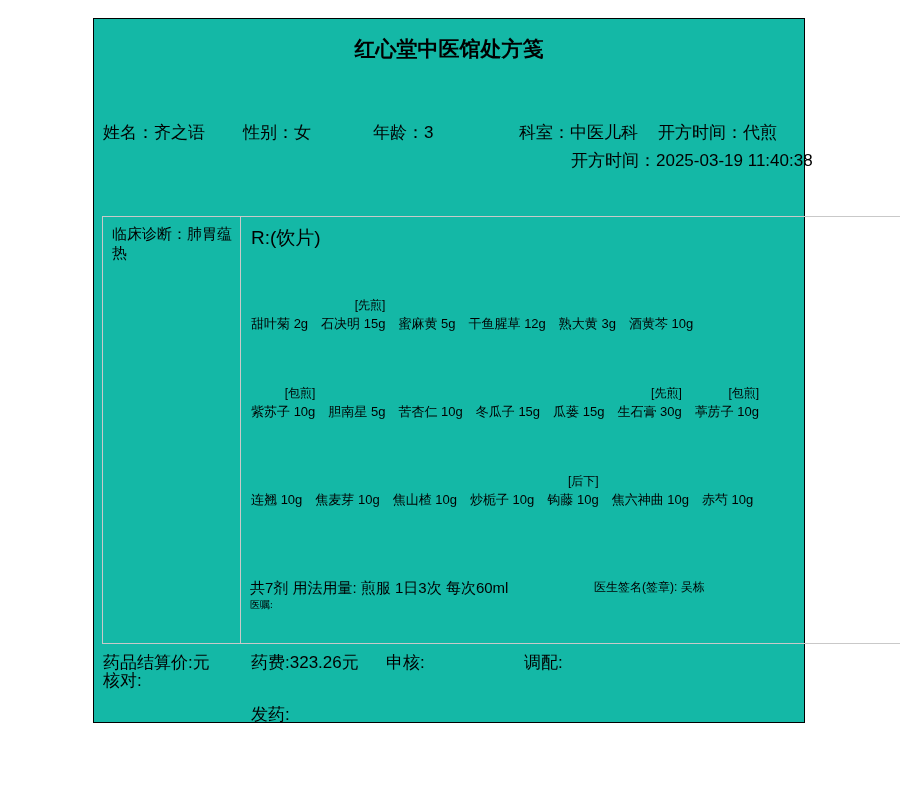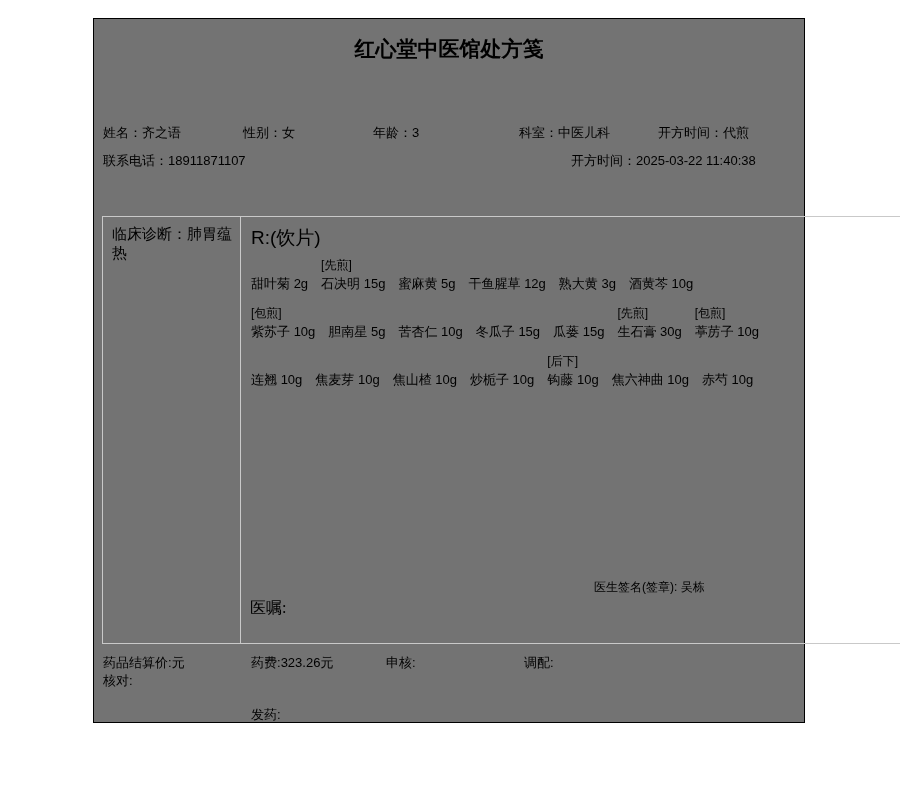--- a/index.html
+++ b/index.html
@@ -2,27 +2,27 @@
 <html><head>
 <meta charset="utf-8">
 <style>
   html,body{margin:0;padding:0;}
   body{
     width:900px;height:800px;position:relative;background:#ffffff;
     font-family:"Liberation Sans","DejaVu Sans",sans-serif;color:#000;
   }
   .page{
     position:absolute;left:93px;top:18px;width:712px;height:705px;
-    border:1px solid #000;background:#737373;box-sizing:border-box;
+    border:1px solid #000;background:#14b8a6;box-sizing:border-box;
   }
   .title{
     position:absolute;left:0;right:0;top:16px;text-align:center;
     font-size:21px;font-weight:bold;white-space:nowrap;
   }
-  .abs{position:absolute;font-size:13px;white-space:nowrap;line-height:18px;}
+  .abs{position:absolute;font-size:17px;white-space:nowrap;line-height:18px;}
   
   .p-name{left:9px;top:105px}
   .p-gender{left:149px;top:105px}
   .p-age{left:279px;top:105px}
   .p-dept{left:425px;top:105px}
   .p-proc{left:564px;top:105px}
   .p-phone{left:9px;top:133px}
   .p-rxno{left:175px;top:133px}
   .p-time{left:477px;top:133px}
   
@@ -31,25 +31,25 @@
     border:1px solid #c9c9c9;box-sizing:border-box;display:flex;
   }
   .rx-left{
     width:138px;border-right:1px solid #c9c9c9;box-sizing:border-box;
     padding:8px 4px 0 9px;font-size:15px;
   }
   .rx-right{flex:1;padding:12px 8px 0 10px;box-sizing:border-box;}
   .rx-header{font-size:19px;line-height:17px;}
   .herb-row{margin-top:10px;}
   .herb-item{display:inline-block;margin-right:13px;vertical-align:bottom;}
-  .herb-note{display:block;height:18px;line-height:18px;font-size:12px;text-align:left;white-space:nowrap;}
+  .herb-note{display:block;height:18px;line-height:18px;font-size:12px;text-align:right;white-space:nowrap;margin-top:40px;}
   .herb-pair{font-size:13px;line-height:20px;white-space:nowrap;}
   .usage-line{position:absolute;left:147px;top:362px;font-size:15px;white-space:nowrap;}
   .doctor-line{position:absolute;left:491px;top:362px;font-size:12px;white-space:nowrap;}
-  .yizhu-line{position:absolute;left:147px;top:381px;font-size:16px;white-space:nowrap;font-family:Liberation Serif, serif;}
+  .yizhu-line{position:absolute;left:147px;top:381px;font-size:10px;white-space:nowrap;font-family:Liberation Serif, serif;}
   
   .f-settle{left:9px;top:635px}
   .f-fee{left:157px;top:635px}
   .f-review{left:292px;top:635px}
   .f-dispense{left:430px;top:635px}
   .f-check{left:9px;top:653px}
   .f-issue{left:157px;top:687px}
   .f-notes{left:9px;top:671px}
 </style>
 </head>
@@ -57,31 +57,31 @@
 
 <div class="page">
 
   <div class="title">红心堂中医馆处方笺</div>
 
   <div class="abs p-name"><span>姓名：</span><span>齐之语</span></div>
   <div class="abs p-gender"><span>性别：</span><span>女</span></div>
   <div class="abs p-age"><span>年龄：</span><span>3</span></div>
   <div class="abs p-dept"><span>科室：</span><span>中医儿科</span></div>
   <div class="abs p-proc"><span>开方时间：</span><span>代煎</span></div>
-  <div class="abs p-phone"><span>联系电话：</span><span>18911871107</span></div>
-  <div class="abs p-time"><span>开方时间：</span><span>2025-03-22 11:40:38</span></div>
+  <div class="abs p-time"><span>开方时间：</span><span>2025-03-19 11:40:38</span></div>
 
   <div class="rx-box">
     <div class="rx-left"><span>临床诊断：</span><span>肺胃蕴热</span></div>
     <div class="rx-right">
       <div class="rx-header">R:(饮片)</div>
       <div class="herb-row"><span class="herb-item"><span class="herb-note"></span><span class="herb-pair"><span>甜叶菊</span> <span>2g</span></span></span><span class="herb-item"><span class="herb-note">[先煎]</span><span class="herb-pair"><span>石决明</span> <span>15g</span></span></span><span class="herb-item"><span class="herb-note"></span><span class="herb-pair"><span>蜜麻黄</span> <span>5g</span></span></span><span class="herb-item"><span class="herb-note"></span><span class="herb-pair"><span>干鱼腥草</span> <span>12g</span></span></span><span class="herb-item"><span class="herb-note"></span><span class="herb-pair"><span>熟大黄</span> <span>3g</span></span></span><span class="herb-item"><span class="herb-note"></span><span class="herb-pair"><span>酒黄芩</span> <span>10g</span></span></span></div>
       <div class="herb-row"><span class="herb-item"><span class="herb-note">[包煎]</span><span class="herb-pair"><span>紫苏子</span> <span>10g</span></span></span><span class="herb-item"><span class="herb-note"></span><span class="herb-pair"><span>胆南星</span> <span>5g</span></span></span><span class="herb-item"><span class="herb-note"></span><span class="herb-pair"><span>苦杏仁</span> <span>10g</span></span></span><span class="herb-item"><span class="herb-note"></span><span class="herb-pair"><span>冬瓜子</span> <span>15g</span></span></span><span class="herb-item"><span class="herb-note"></span><span class="herb-pair"><span>瓜蒌</span> <span>15g</span></span></span><span class="herb-item"><span class="herb-note">[先煎]</span><span class="herb-pair"><span>生石膏</span> <span>30g</span></span></span><span class="herb-item"><span class="herb-note">[包煎]</span><span class="herb-pair"><span>葶苈子</span> <span>10g</span></span></span></div>
       <div class="herb-row"><span class="herb-item"><span class="herb-note"></span><span class="herb-pair"><span>连翘</span> <span>10g</span></span></span><span class="herb-item"><span class="herb-note"></span><span class="herb-pair"><span>焦麦芽</span> <span>10g</span></span></span><span class="herb-item"><span class="herb-note"></span><span class="herb-pair"><span>焦山楂</span> <span>10g</span></span></span><span class="herb-item"><span class="herb-note"></span><span class="herb-pair"><span>炒栀子</span> <span>10g</span></span></span><span class="herb-item"><span class="herb-note">[后下]</span><span class="herb-pair"><span>钩藤</span> <span>10g</span></span></span><span class="herb-item"><span class="herb-note"></span><span class="herb-pair"><span>焦六神曲</span> <span>10g</span></span></span><span class="herb-item"><span class="herb-note"></span><span class="herb-pair"><span>赤芍</span> <span>10g</span></span></span></div>
     </div>
+    <div class="usage-line"><span>共7剂</span> <span>用法用量:</span> <span>煎服 1日3次 每次60ml</span></div>
     <div class="doctor-line"><span>医生签名(签章):</span> <span>吴栋</span></div>
     <div class="yizhu-line">医嘱:</div>
   </div>
 
   <div class="abs f-settle"><span>药品结算价:</span><span>元</span></div>
   <div class="abs f-fee"><span>药费:</span><span>323.26元</span></div>
   <div class="abs f-review">申核:</div>
   <div class="abs f-dispense">调配:</div>
   <div class="abs f-check">核对:</div>
   <div class="abs f-issue">发药:</div>

